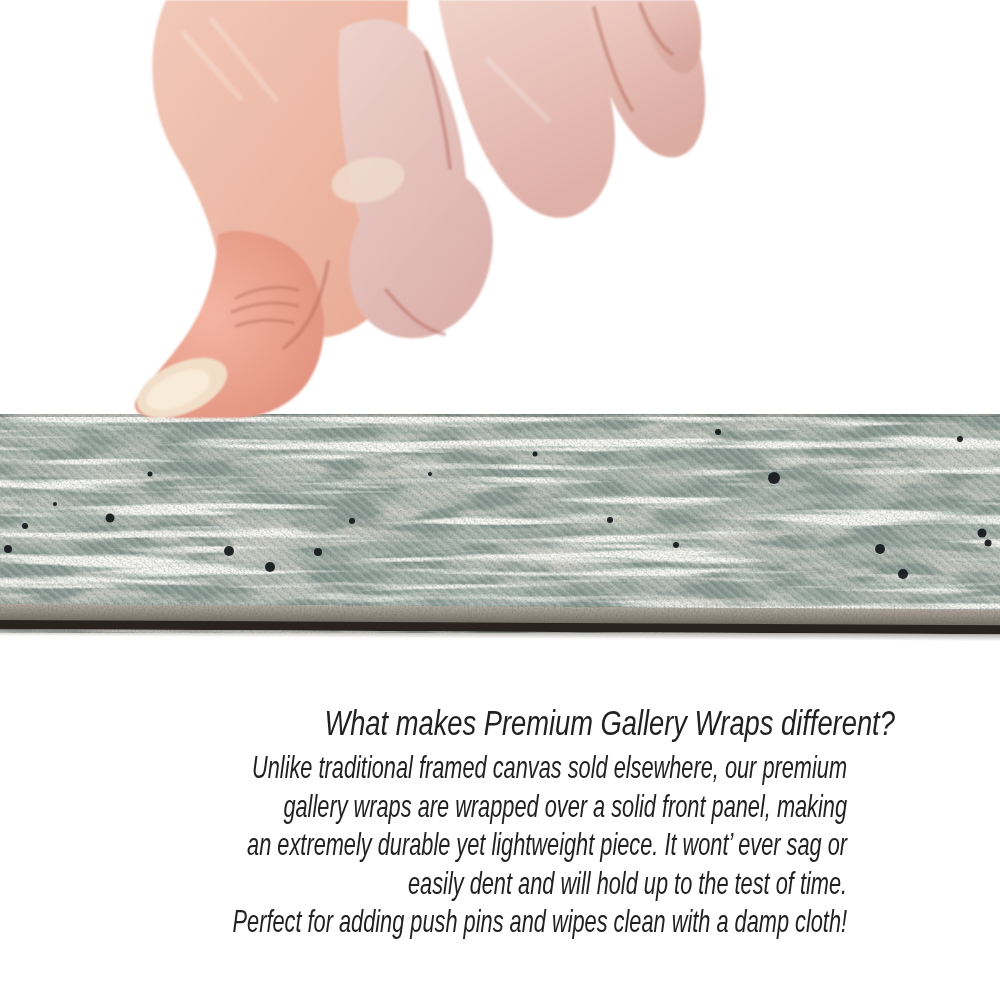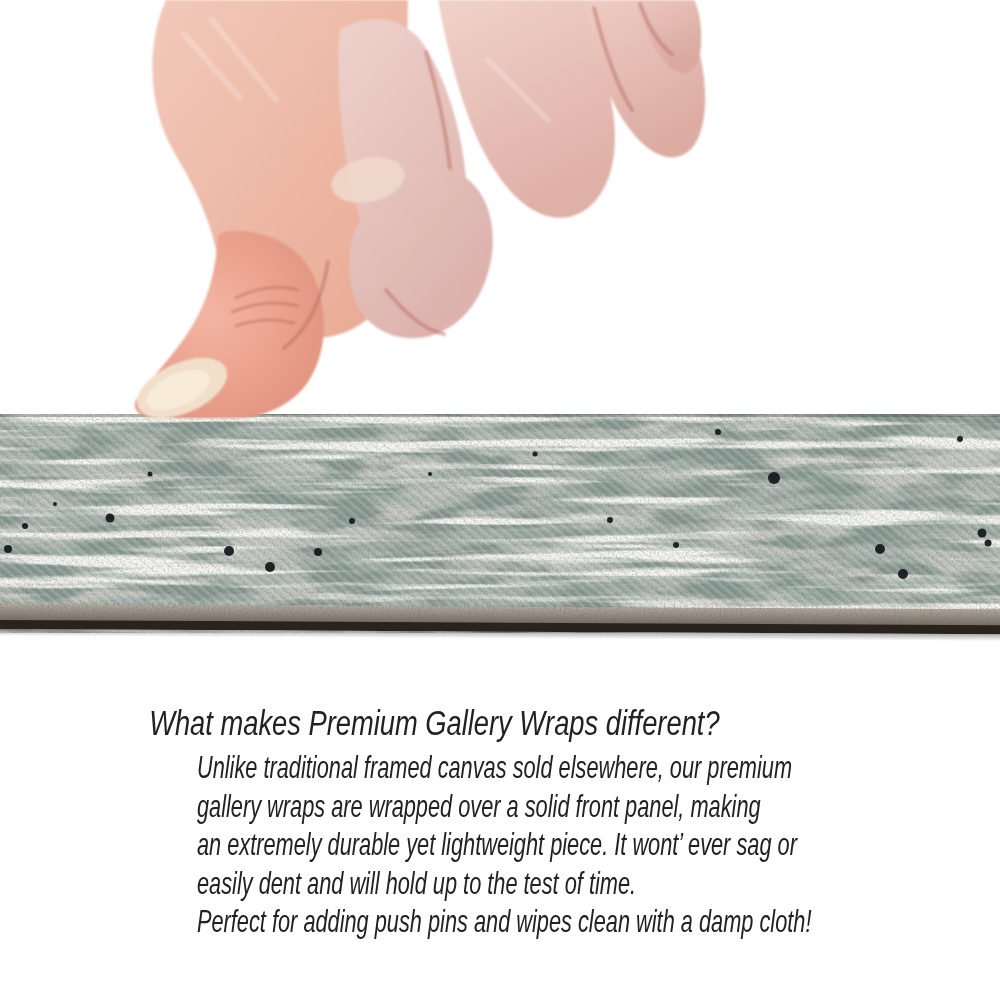--- a/index.html
+++ b/index.html
@@ -5,21 +5,21 @@
   html,body{margin:0;padding:0;background:#ffffff;}
   .stage{
     position:relative;width:1000px;height:1000px;overflow:hidden;
     background:var(--page-bg,#ffffff);
     font-family:"Liberation Sans",sans-serif;
   }
   .strip{position:absolute;left:0;top:414px;width:1000px;height:240px;z-index:1;}
   .hand{position:absolute;left:88px;top:0;width:622px;height:424px;z-index:3;}
   .info{
     position:absolute;left:0;right:0;top:700px;z-index:2;
-    text-align:left;color:var(--ink,#212121);font-style:italic;padding-left:44px;
+    text-align:right;color:var(--ink,#212121);font-style:italic;padding-left:44px;
   }
   .heading{
     font-size:35px;line-height:46px;margin-bottom:2px;
     transform:scaleX(.78);transform-origin:50% 0;white-space:nowrap;
   }
   .bodytext{transform:scaleX(.68);transform-origin:50% 0;}
   .line{font-size:32px;line-height:38.5px;white-space:nowrap;}
 </style>
 </head>
 <body>

